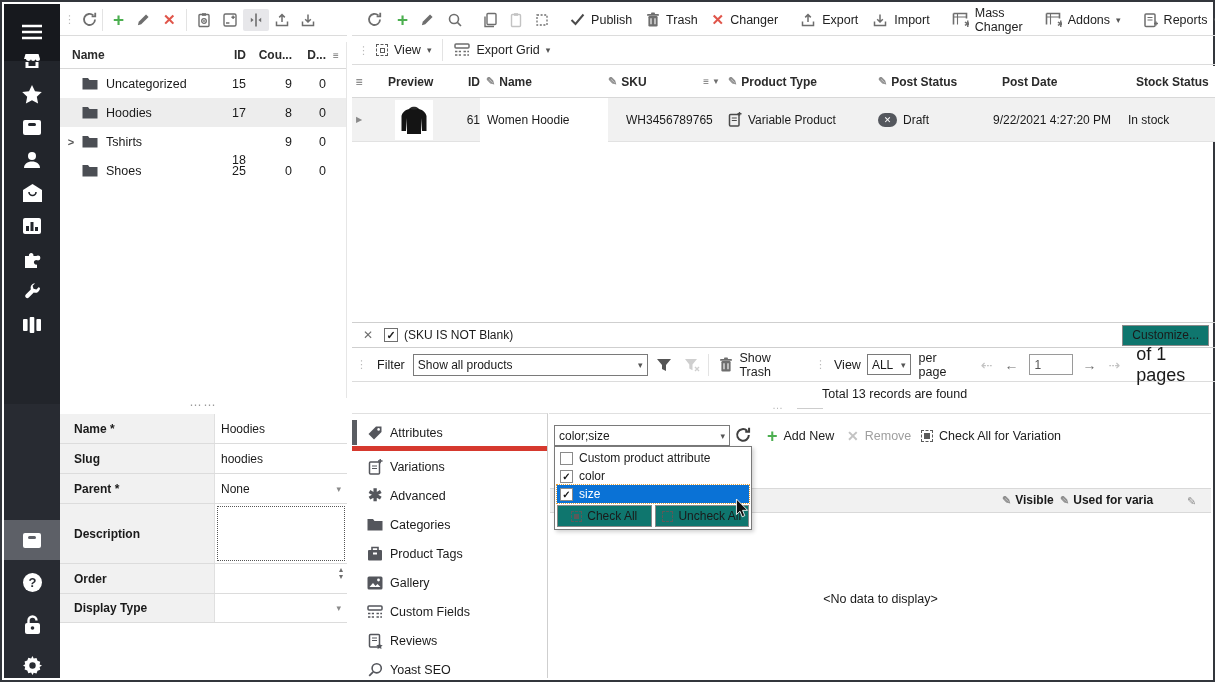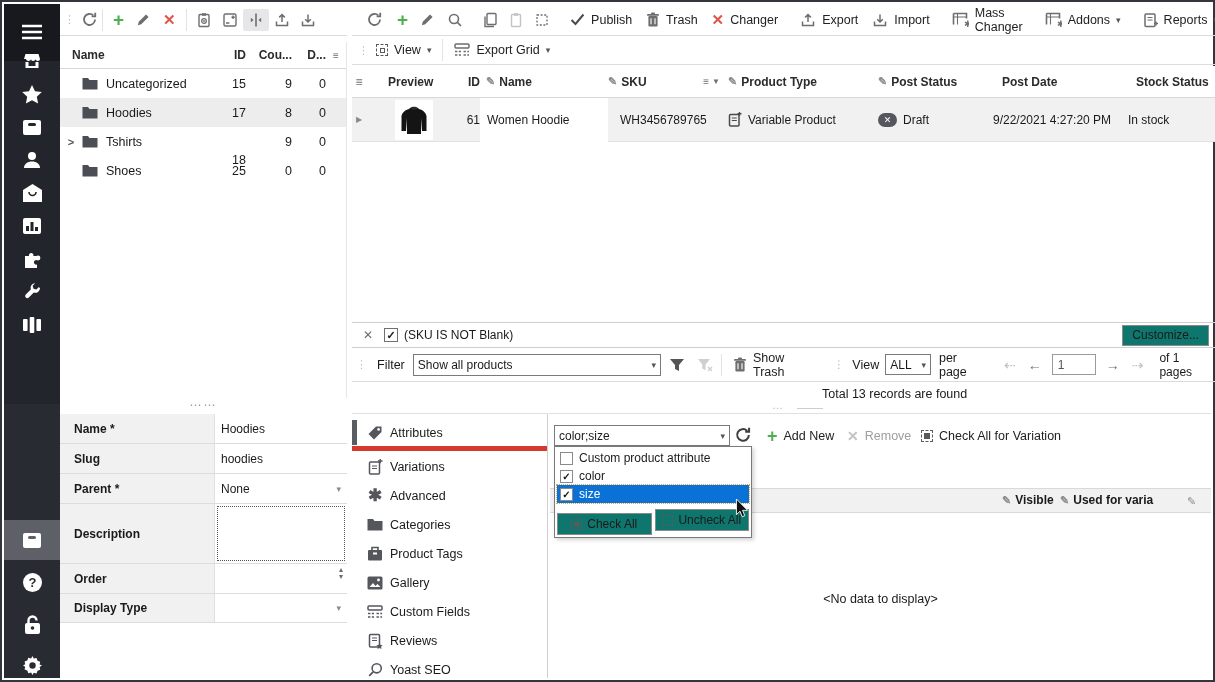--- a/index.html
+++ b/index.html
@@ -431,21 +431,21 @@
       <span style="width:96px; display:flex; justify-content:center;">
         <span style="width:38px; height:40px; background:#fff; display:flex; align-items:center; justify-content:center;">
           <svg width="32" height="34" viewBox="0 0 32 34">
               <path d="M11 6 C7 7 4 10 3.5 13 L3.5 28 L8 28 L9 15 L9 31 L23 31 L23 15 L24 28 L28.5 28 L28.5 13 C28 10 25 7 21 6 C20 3.8 12 3.8 11 6 Z" fill="#141414"></path>
               <path d="M12 5.6 C13 3 19 3 20 5.6 C18.5 7.2 13.5 7.2 12 5.6 Z" fill="#2b2b2b"></path>
             </svg>
         </span>
       </span>
       <span style="width:18px; text-align:right;">61</span>
       <span style="width:128px; height:44px; background:#fff; display:flex; align-items:center; padding-left:7px;">Women Hoodie</span>
-      <span style="width:120px; padding-left:12px;">WH3456789765</span>
+      <span style="width:120px; padding-left:18px;">WH3456789765</span>
       <span style="width:150px;" class="row">
         <span class="ico" style="margin-right:6px;">
           <svg width="14" height="15" viewBox="0 0 14 15">
               <rect x="1.5" y="2.5" width="9.5" height="11.5" rx="1" fill="none" stroke="#4b4b4b" stroke-width="1.5"></rect>
               <path d="M3.8 6h5M3.8 8.5h5" stroke="#4b4b4b" stroke-width="1.1"></path>
               <path d="M9.5 1.8h4M11.5 0v3.8" stroke="#4b4b4b" stroke-width="1.4"></path>
             </svg>
         </span>
         <span>Variable Product</span>
       </span>
@@ -500,21 +500,21 @@
     <span class="combo" style="width:46px; height:21px;">
       <span class="val">ALL</span>
       <span class="caret">▾</span>
     </span>
     <span style="font-size:12.5px; margin:0 10px 0 8px;">per page</span>
     <span class="disabled" style="font-size:14px; padding:0 6px;">⇠</span>
     <span class="gray" style="font-size:14px; padding:0 6px;">←</span>
     <input style="width: 44px; height: 21px; border: 1px solid rgb(154, 154, 154); padding-left: 5px; color: rgb(85, 85, 85); font-size: 12px; font-family: inherit; margin: 0px 4px;" value="1">
     <span class="gray" style="font-size:14px; padding:0 6px;">→</span>
     <span class="disabled" style="font-size:14px; padding:0 6px;">⇢</span>
-    <span style="font-size:12px; margin-left:10px;">of 1 pages</span>
+    <span style="font-size:18px; margin-left:10px;">of 1 pages</span>
   </div>
 
   <div class="abs" style="left:820px; top:385px; font-size:12.5px;">Total 13 records are found</div>
   <div class="abs dots-v" style="left:770px; top:401px; letter-spacing:2px;">…</div>
   <div class="abs" style="left:795px; top:406px; width:26px; height:1px; background:#cdcdcd;"></div>
 
   <div class="form-row" style="top:412px; height:30px;">
     <span class="form-label">Name *</span>
     <span class="form-value">
         <span>Hoodies</span>
@@ -690,21 +690,21 @@
     </div>
     <div class="dd-item">
       <span class="dd-chk">✓</span>
       <span>color</span>
     </div>
     <div class="dd-item" style="background:#0a72d6; color:#fff; outline:1px dotted #e8a33d;">
       <span class="dd-chk">✓</span>
       <span>size</span>
     </div>
     <div class="row" style="margin-top:2px; gap:3px;">
-      <span class="btn" style="height:22px; flex:1; gap:5px;margin-top:8px;">
+      <span class="btn" style="height:22px; flex:1; gap:5px;">
         <span class="dash-sq" style="width:11px;height:11px;">
             <span class="fill" style="width:5px;height:5px;"></span>
           </span>
         <span>Check All</span>
       </span>
       <span class="btn" style="height:22px; flex:1; gap:5px;">
         <span class="dash-sq" style="width:11px;height:11px;"></span>
         <span>Uncheck All</span>
       </span>
     </div>

